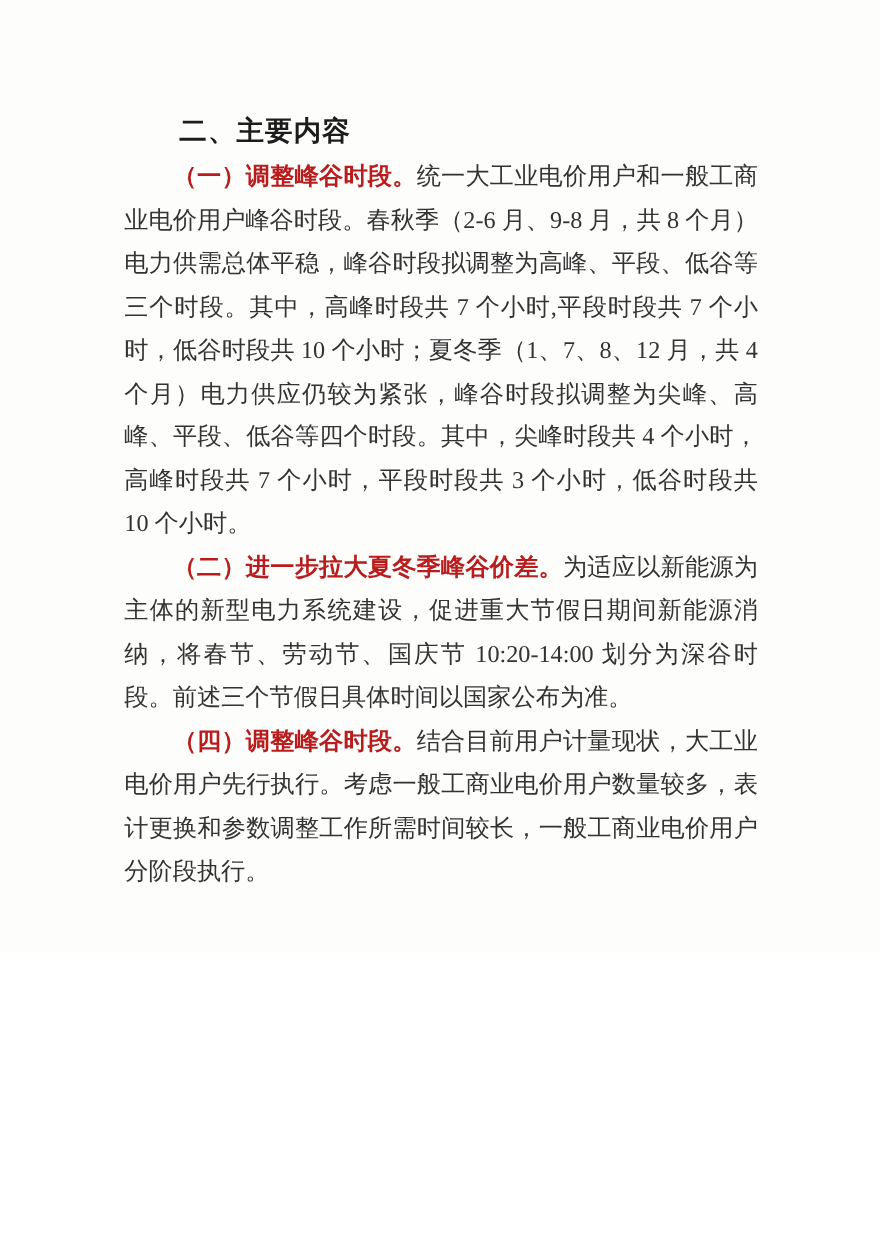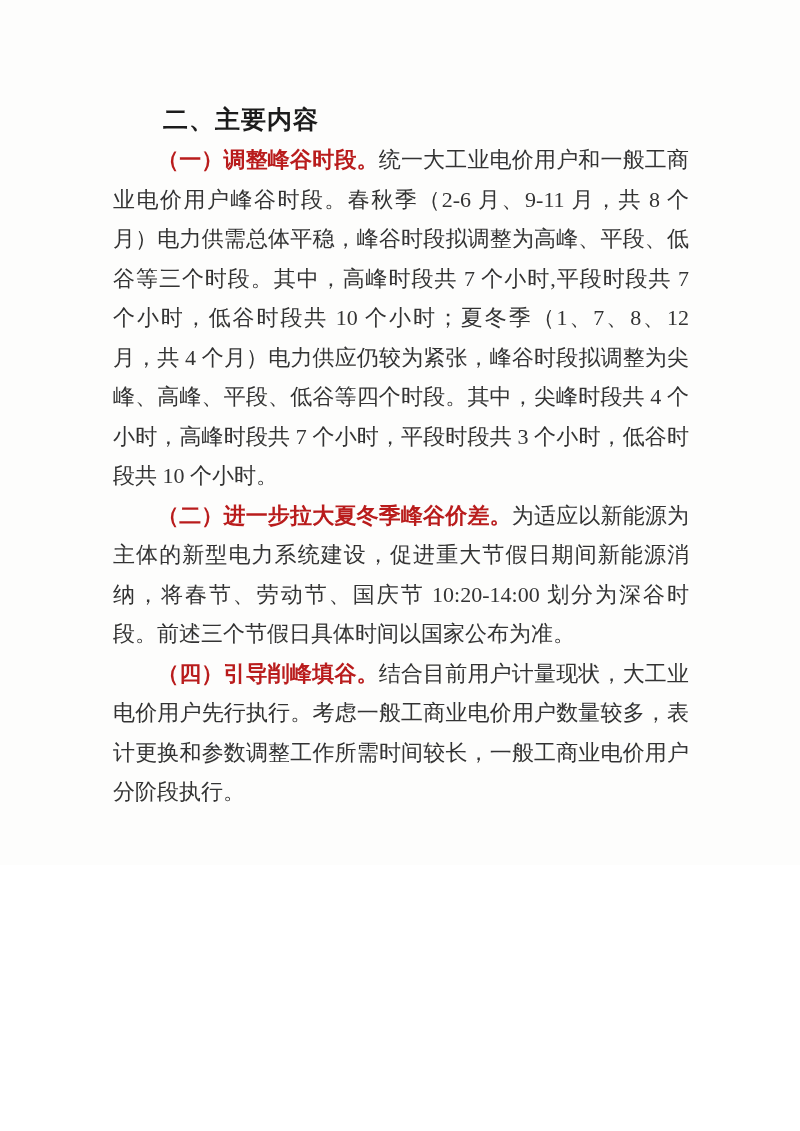--- a/index.html
+++ b/index.html
@@ -56,19 +56,19 @@
     font-family: "Liberation Serif", "DejaVu Serif", serif;
   }
 </style>
 </head>
 <body>
 
 <div class="page">
   <div class="content">
     <h2 class="heading">二、主要内容</h2>
     <div id="paragraphs">
-        <p class="para"><span class="lead">（一）调整峰谷时段。</span><span>统一大工业电价用户和一般工商业电价用户峰谷时段。春秋季（2-6 月、9-11 月，共 8 个月）电力供需总体平稳，峰谷时段拟调整为高峰、平段、低谷等三个时段。其中，高峰时段共 7 个小时,平段时段共 7 个小时，低谷时段共 10 个小时；夏冬季（1、7、8、12 月，共 4 个月）电力供应仍较为紧张，峰谷时段拟调整为尖峰、高峰、平段、低谷等四个时段。其中，尖峰时段共 4 个小时，高峰时段共 7 个小时，平段时段共 3 个小时，低谷时段共 10 个小时。</span></p>
+        <p class="para"><span class="lead">（一）调整峰谷时段。</span><span>统一大工业电价用户和一般工商业电价用户峰谷时段。春秋季（2-6 月、9-8 月，共 8 个月）电力供需总体平稳，峰谷时段拟调整为高峰、平段、低谷等三个时段。其中，高峰时段共 7 个小时,平段时段共 7 个小时，低谷时段共 10 个小时；夏冬季（1、7、8、12 月，共 4 个月）电力供应仍较为紧张，峰谷时段拟调整为尖峰、高峰、平段、低谷等四个时段。其中，尖峰时段共 4 个小时，高峰时段共 7 个小时，平段时段共 3 个小时，低谷时段共 10 个小时。</span></p>
         <p class="para"><span class="lead">（二）进一步拉大夏冬季峰谷价差。</span><span>为适应以新能源为主体的新型电力系统建设，促进重大节假日期间新能源消纳，将春节、劳动节、国庆节 10:20-14:00 划分为深谷时段。前述三个节假日具体时间以国家公布为准。</span></p>
-        <p class="para"><span class="lead">（四）引导削峰填谷。</span><span>结合目前用户计量现状，大工业电价用户先行执行。考虑一般工商业电价用户数量较多，表计更换和参数调整工作所需时间较长，一般工商业电价用户分阶段执行。</span></p>
+        <p class="para"><span class="lead">（四）调整峰谷时段。</span><span>结合目前用户计量现状，大工业电价用户先行执行。考虑一般工商业电价用户数量较多，表计更换和参数调整工作所需时间较长，一般工商业电价用户分阶段执行。</span></p>
       </div>
   </div>
   <div class="page-number">2</div>
 </div>
 
 </body></html>

